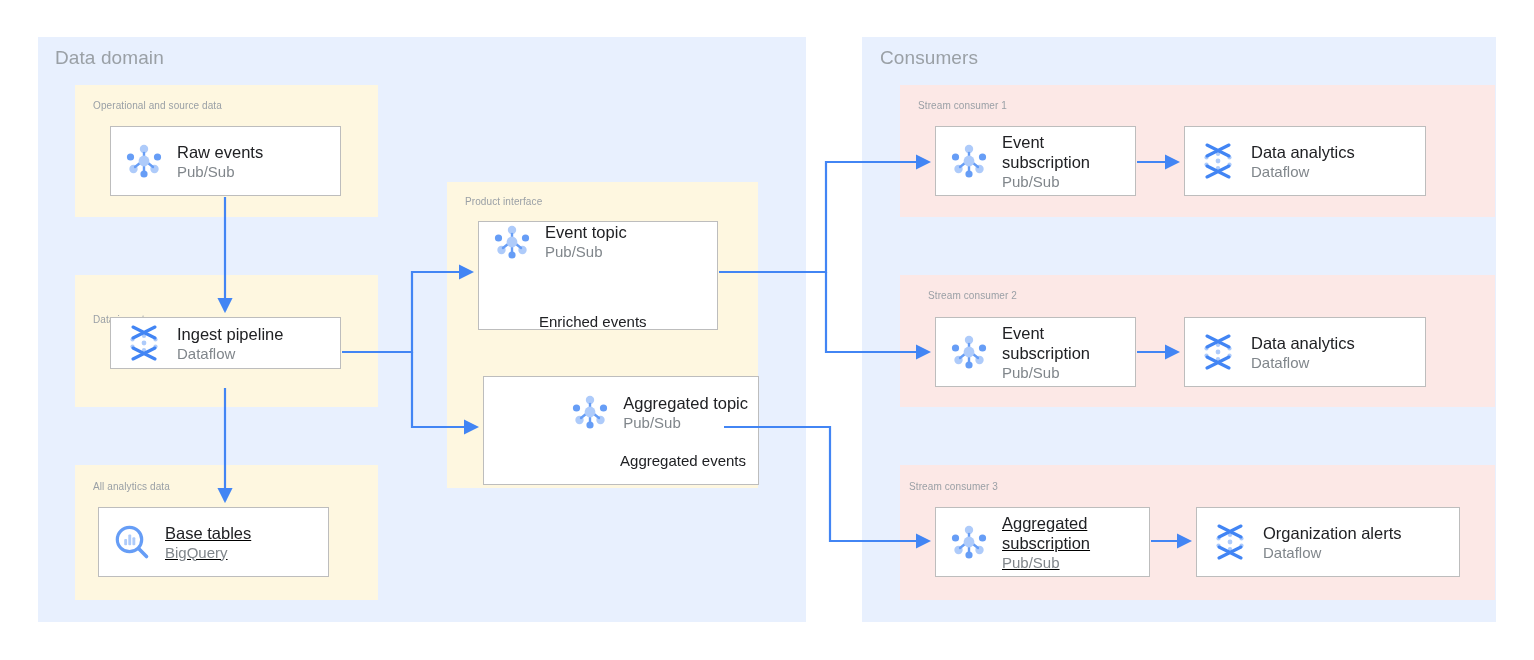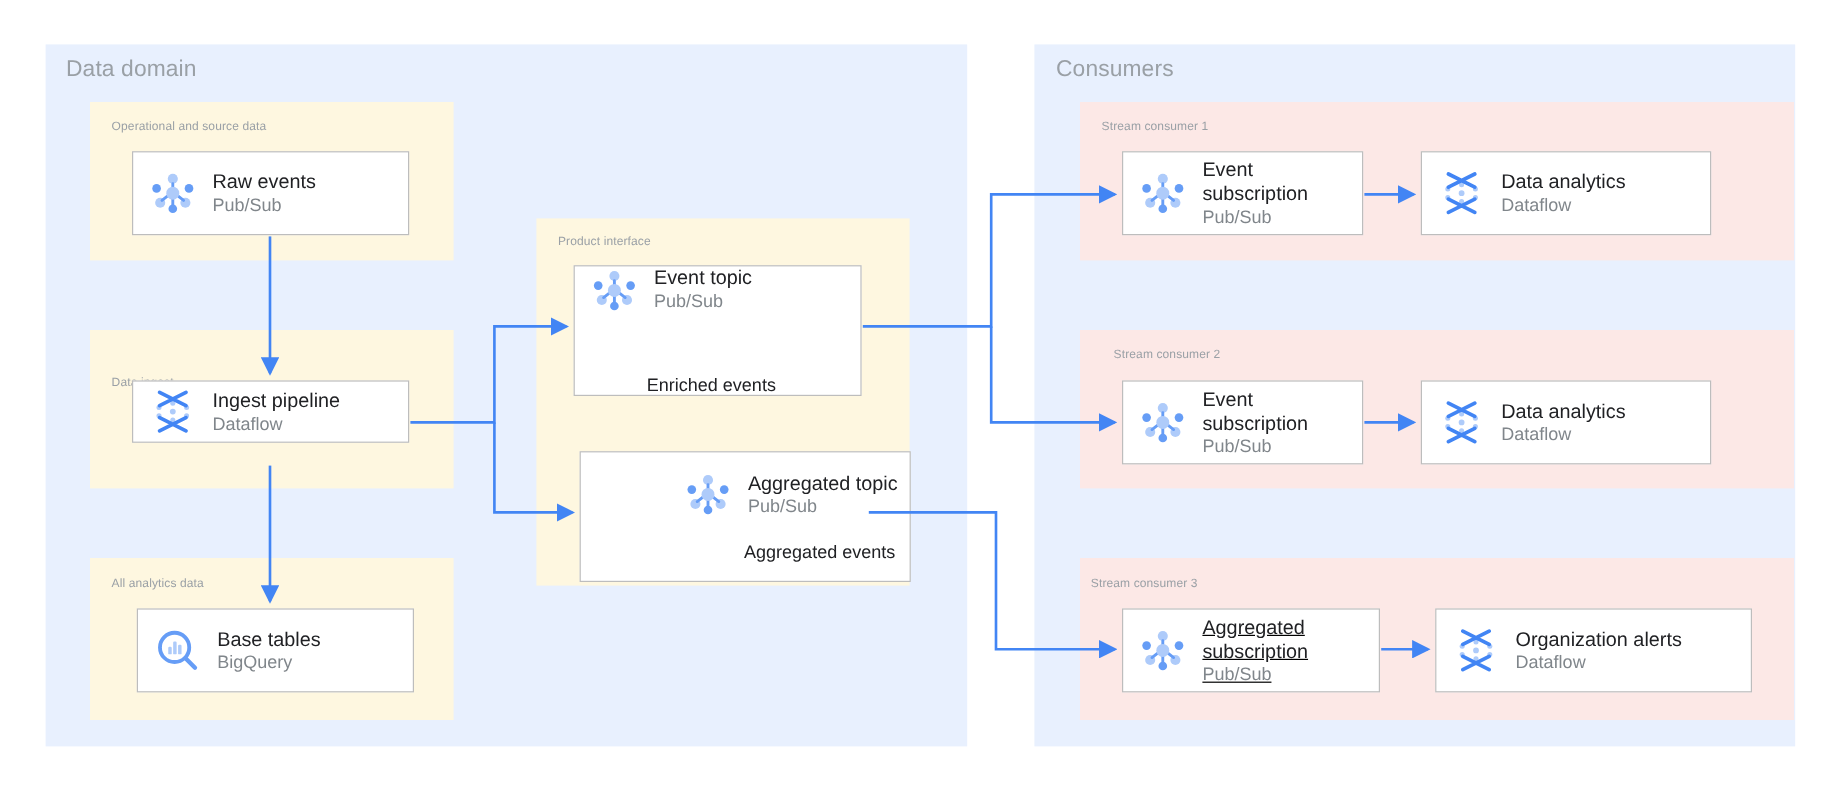--- a/index.html
+++ b/index.html
@@ -169,21 +169,21 @@
       <span class="card-text">
         <span class="card-title">Ingest pipeline</span>
         <span class="card-sub">Dataflow</span>
       </span>
     </div>
   </div>
 
   <div class="group yellow" style="left:75px; top:465px; width:303px; height:135px;"></div>
   <div class="group-title" style="left:93px; top:478px;">All analytics data</div>
 
-  <div class="card" style="left:114px; top:507px; width:231px; height:70px;">
+  <div class="card" style="left:98px; top:507px; width:231px; height:70px;text-decoration:underline;">
     <div class="card-main">
       <span class="card-icon">
         <svg width="40" height="40" viewBox="0 0 40 40">
           <circle cx="17.5" cy="17.5" r="12.2" fill="none" stroke="#669df6" stroke-width="3.2"></circle>
           <rect x="12.2" y="17" width="2.9" height="6.3" rx="1" fill="#aecbfa"></rect>
           <rect x="16.3" y="12.6" width="2.9" height="10.7" rx="1" fill="#aecbfa"></rect>
           <rect x="20.4" y="15.3" width="2.9" height="8" rx="1" fill="#aecbfa"></rect>
           <path d="M26.6 26.6 L34.5 34.5" stroke="#669df6" stroke-width="3.6" stroke-linecap="round"></path>
         </svg>
       </span>

